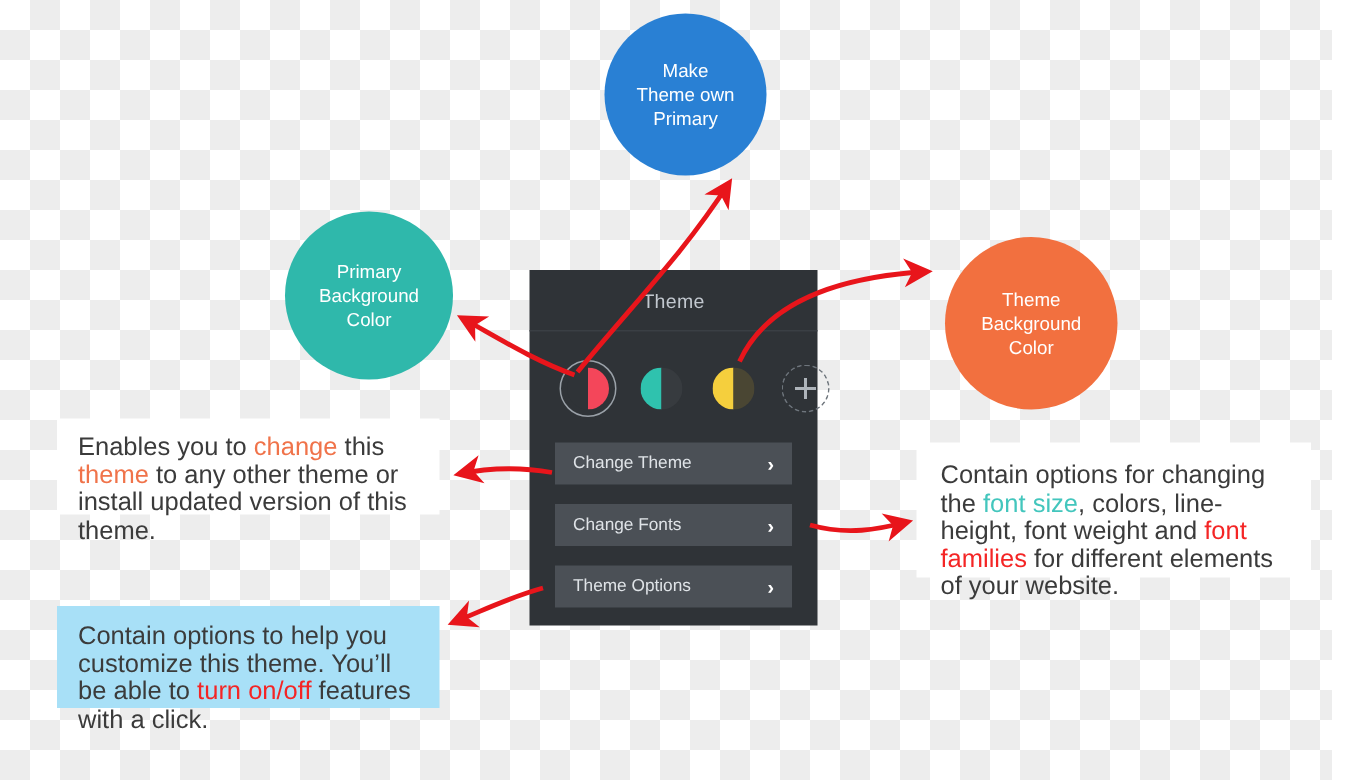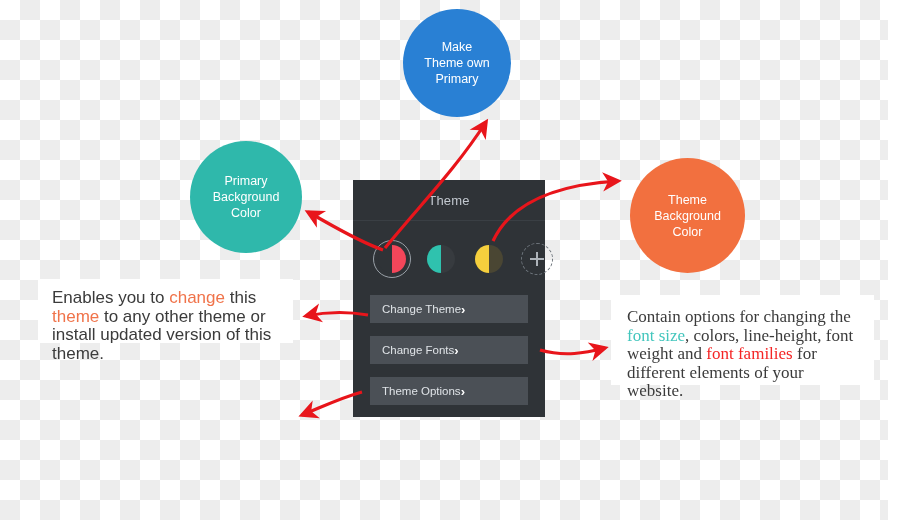--- a/index.html
+++ b/index.html
@@ -120,20 +120,21 @@
     padding: 16px 17px 0 17px;
     display: flex;
     flex-direction: column;
     gap: 13px;
   }
   .panel-btn {
     background: #4b5056;
     height: 28px;
     display: flex;
     align-items: center;
+    justify-content: space-between;
     padding: 0 12px;
     box-sizing: border-box;
     color: #dfe3e7;
     font-size: 11.5px;
   }
   .panel-btn .chev {
     font-size: 13px;
     font-weight: bold;
     color: #ffffff;
     line-height: 1;
@@ -154,21 +155,20 @@
   }
   #callout-options {
     left: 38px; top: 404px; width: 255px; height: 68px;
     background: #a8e0f7;
     padding: 11px 16px 0 14px;
   }
   #callout-fonts {
     left: 611px; top: 295px; width: 263px; height: 90px;
     background: #ffffff;
     padding: 13px 18px 0 16px;
-    font-family: Liberation Serif, serif;
   }
   .hl-orange { color: #f0734a; }
   .hl-red    { color: #f42525; }
   .hl-teal   { color: #43c6bd; }
 
   
   #arrows {
     position: absolute;
     left: 0; top: 0;
     width: 900px; height: 520px;
@@ -256,20 +256,23 @@
         <span class="chev">›</span>
       </div>
     </div>
 
   </div>
 
   <div class="callout" id="callout-theme">
     <span>Enables you to </span><span class="hl-orange">change</span><span> this </span><span class="hl-orange">theme</span><span> to any other theme or install updated version of this theme.</span>
   </div>
 
+  <div class="callout" id="callout-options">
+    <span>Contain options to help you customize this theme. You’ll be able to </span><span class="hl-red">turn on/off</span><span> features with a click.</span>
+  </div>
 
   <div class="callout" id="callout-fonts">
     <span>Contain options for changing the </span><span class="hl-teal">font size</span><span>, colors, line-height, font weight and </span><span class="hl-red">font families</span><span> for different elements of your website.</span>
   </div>
 
   <svg id="arrows" viewBox="0 0 900 520">
     <defs>
       <marker id="ah" markerWidth="7" markerHeight="7" refX="5.2" refY="3.5" orient="auto" markerUnits="strokeWidth">
         <path d="M0.4,0.5 L6.4,3.5 L0.4,6.5 L2.1,3.5 Z" fill="#e8151b"></path>
       </marker>

